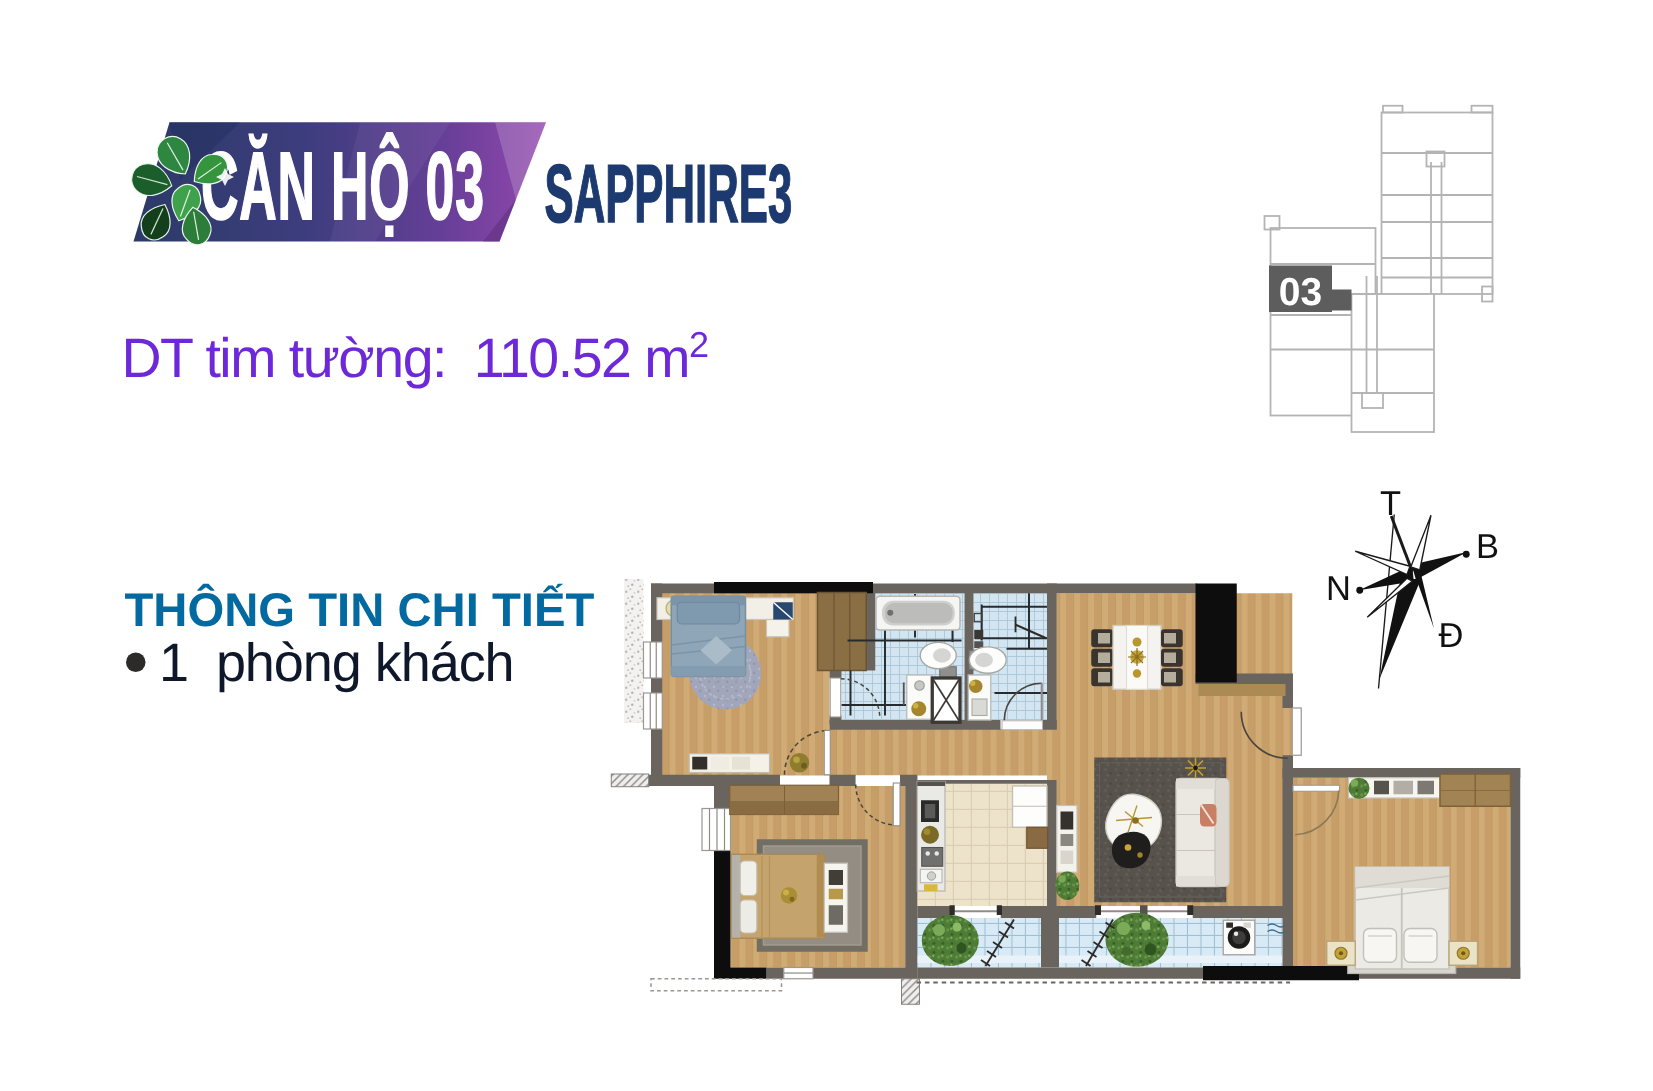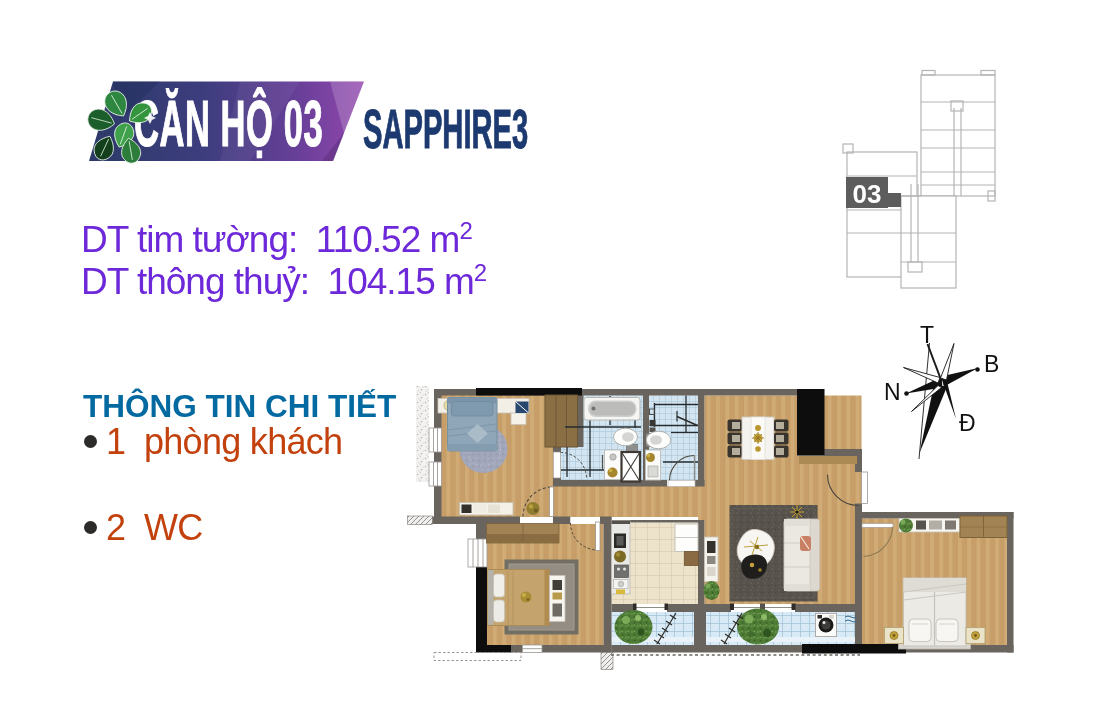--- a/index.html
+++ b/index.html
@@ -2,21 +2,21 @@
 <html><head>
 <meta charset="utf-8">
 <style>
   html,body{margin:0;padding:0;background:#ffffff;}
   #page{position:relative;width:1102px;height:727px;background:#ffffff;overflow:hidden;
         font-family:"Liberation Sans", sans-serif;}
   .abs{position:absolute;}
   .dt{font-size:37px;color:#6d28d9;letter-spacing:-1px;white-space:nowrap;}
   .dt sup{font-size:24px;}
   .hd{font-size:31.5px;font-weight:bold;color:#0369a1;letter-spacing:0px;white-space:nowrap;margin-top:20px;}
-  .li{font-size:36px;letter-spacing:-0.7px;color:#c2410c;white-space:nowrap;}
+  .li{font-size:36px;letter-spacing:-0.7px;color:#0f172a;white-space:nowrap;}
   .li .dot{display:inline-block;width:13px;height:13px;border-radius:50%;background:#2d2b29;
            margin-right:9px;vertical-align:6px;}
 </style>
 </head>
 <body>
 <div id="page">
 
 <svg class="abs" style="left:85px;top:70px" width="470" height="105" viewBox="85 70 470 105">
   <defs>
     <linearGradient id="bannerGrad" x1="0" y1="0" x2="1" y2="0">
@@ -67,26 +67,24 @@
     <g transform="translate(131,152) rotate(170)">
       <path d="M 0,14 C -8,8 -12,0 -8,-6 C -4,-13 4,-13 8,-6 C 12,0 8,8 0,14 Z" fill="#2b7d39" stroke="#eef7ee" stroke-width="0.8"></path>
       <line x1="0" y1="11" x2="0" y2="-8" stroke="#dff0df" stroke-width="0.8"></line>
     </g>
     <path d="M 150,112 l 2,4 l 4,2 l -4,2 l -2,4 l -2,-4 l -4,-2 l 4,-2 Z" fill="#ffffff" opacity="0.9"></path>
   </g>
 </svg>
 
 <div class="abs dt" style="left:81px;top:217px">DT tim tường:&nbsp; 110.52 m<sup>2</sup></div>
 
-<div class="abs dt" style="left:81px;top:259px">DT thông thuỷ:&nbsp; 104.15 m<sup>2</sup></div>
 
 <div class="abs hd" style="left:83px;top:368px">THÔNG TIN CHI TIẾT</div>
 
 <div class="abs li" style="left:84px;top:421px"><span class="dot"></span>1&nbsp; phòng khách</div>
-<div class="abs li" style="left:84px;top:507px"><span class="dot"></span>2&nbsp; WC</div>
 
 <svg class="abs" style="left:835px;top:65px" width="180" height="235" viewBox="835 65 180 235">
   <g fill="none" stroke="#b4b4b4" stroke-width="1.2">
 
     <g>
       <rect x="921" y="75" width="74" height="121" fill="#ffffff"></rect>
       <line x1="921" y1="102" x2="995" y2="102"></line>
       <line x1="921" y1="130" x2="995" y2="130"></line>
       <line x1="921" y1="148" x2="995" y2="148"></line>
       <line x1="921" y1="172" x2="995" y2="172"></line>

